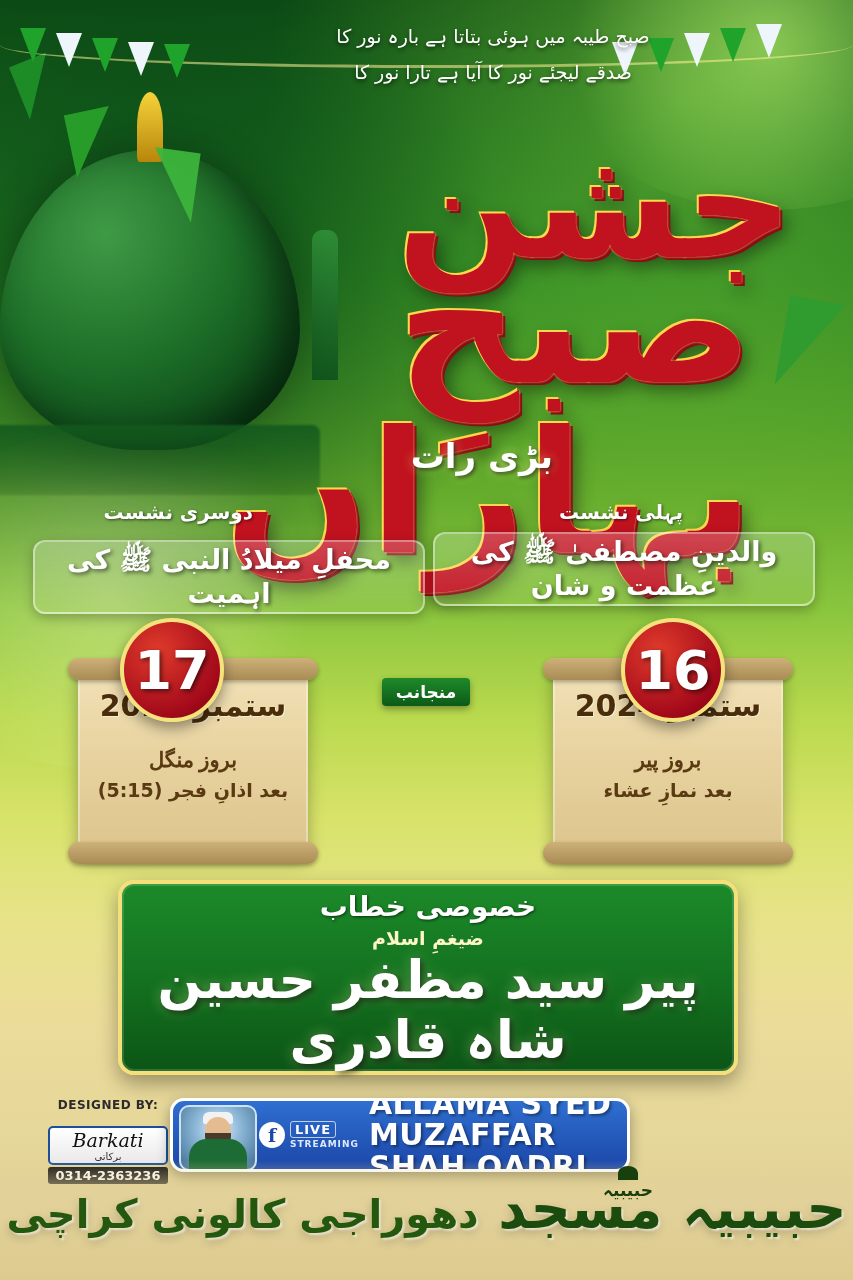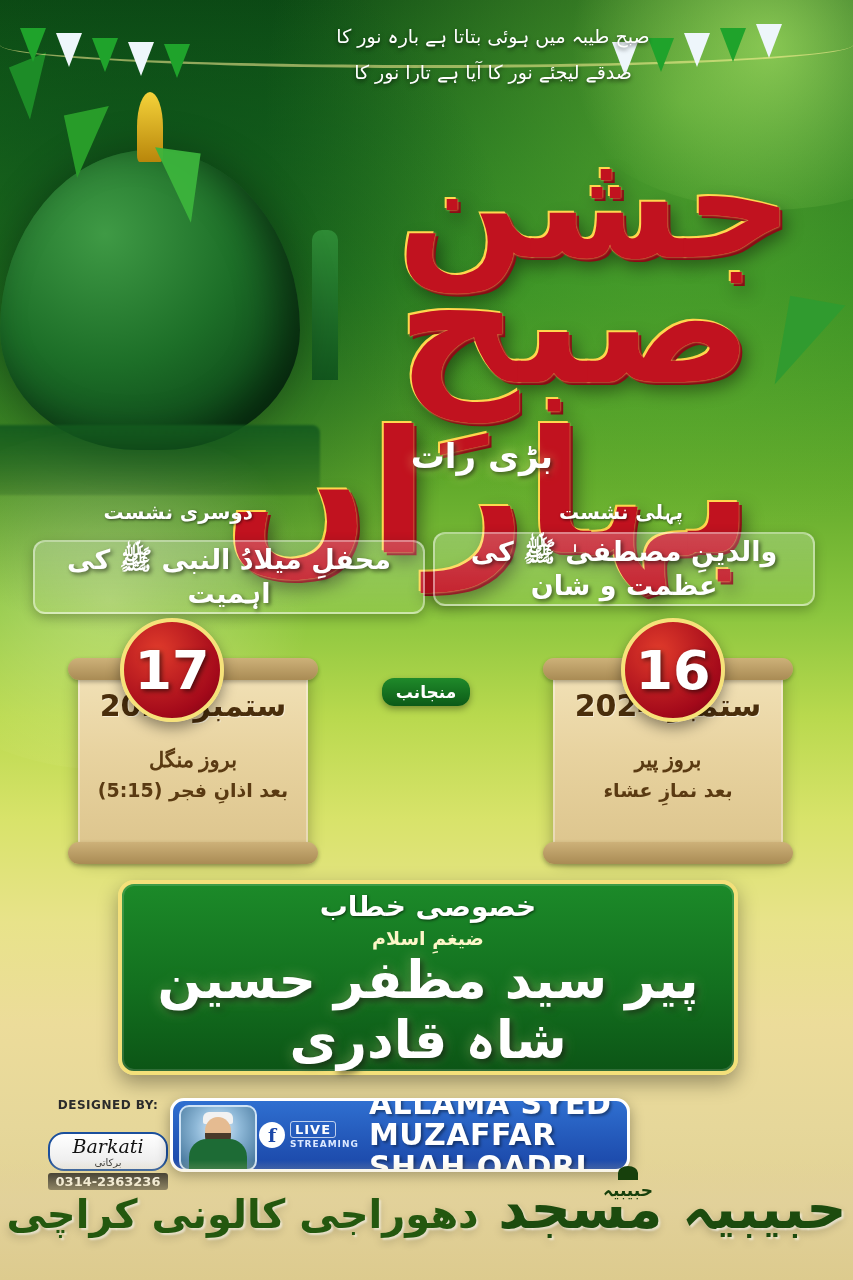--- a/index.html
+++ b/index.html
@@ -286,21 +286,21 @@
     direction: rtl;
     text-align: center;
   }
   .ribbon-top {
     display: inline-block;
     background: linear-gradient(180deg,#1f8a2a,#0c5a17);
     color: #ffffff;
     font-size: 17px;
     font-weight: bold;
     padding: 4px 14px;
-    border-radius: 12px;
+    border-radius: 4px;
     box-shadow: 0 3px 7px rgba(0,0,0,0.35);
   }
   .ribbon-text {
     margin-top: 12px;
     color: #1d4d10;
     font-size: 25px;
     font-weight: bold;
     line-height: 1.3;
     text-shadow: 1px 1px 0 rgba(255,255,255,0.55);
   }
@@ -350,24 +350,24 @@
     text-align: center;
     direction: ltr;
   }
   .designed-by .dlabel {
     font-size: 12px;
     font-weight: bold;
     color: #2b2b2b;
     letter-spacing: 0.5px;
   }
   .designed-by .dbox {
-    margin-top: 20px;
+    margin-top: 14px;
     background: linear-gradient(180deg,#ffffff,#e9e9e9);
     border: 2px solid #1b4f9c;
-    border-radius: 16px;
+    border-radius: 5px;
     padding: 2px 0 1px;
   }
   .designed-by .dname {
     font-family: "DejaVu Serif", serif;
     font-style: italic;
     font-size: 19px;
     color: #111;
     line-height: 1.1;
   }
   .designed-by .dsub {

